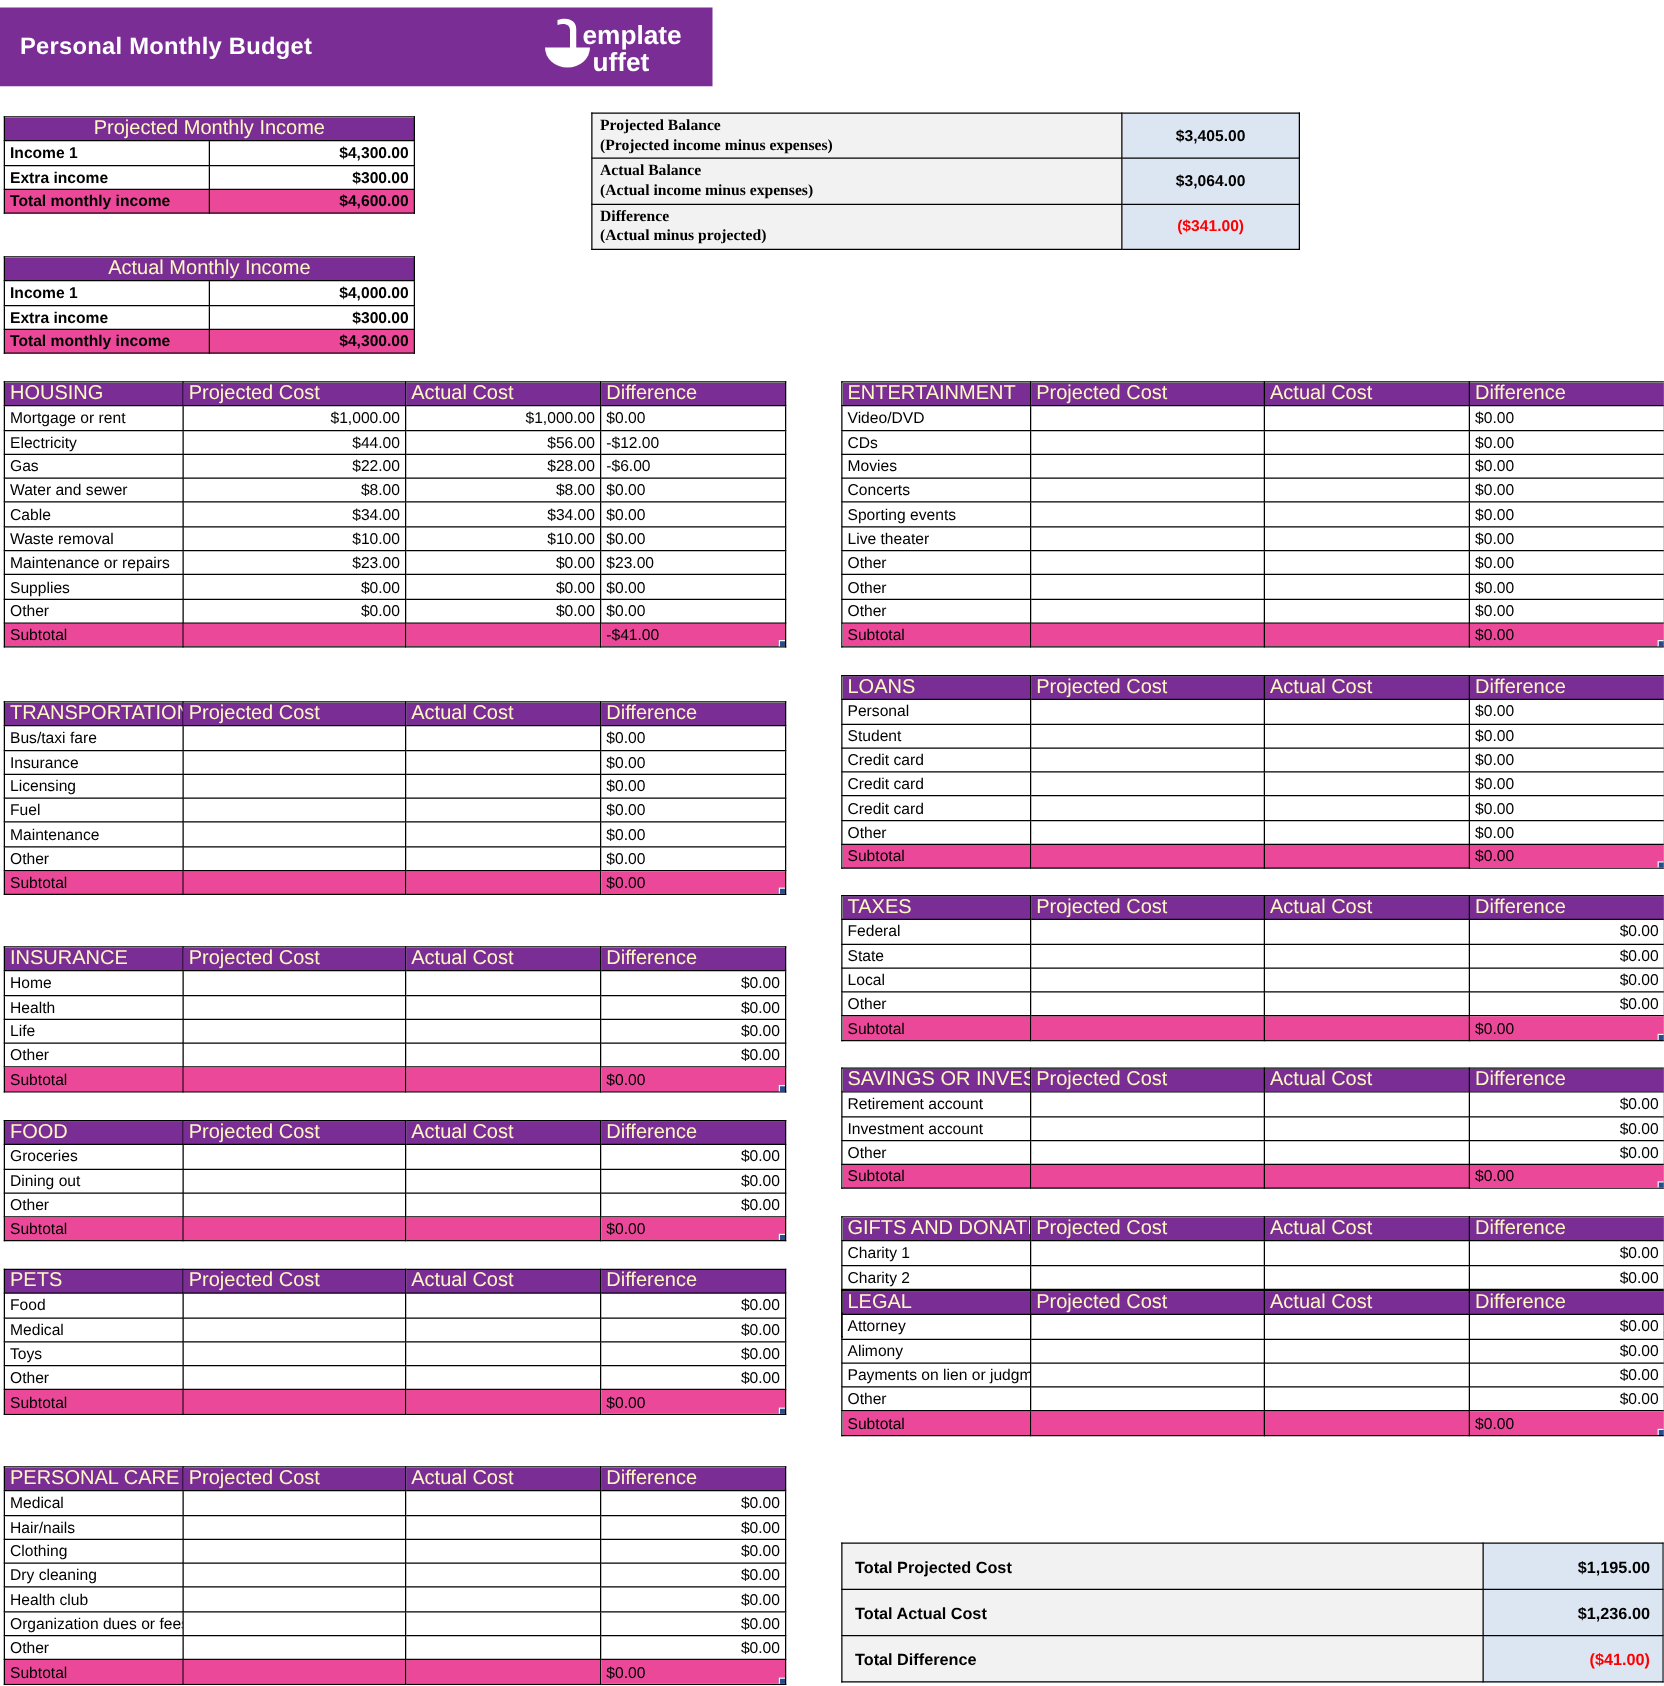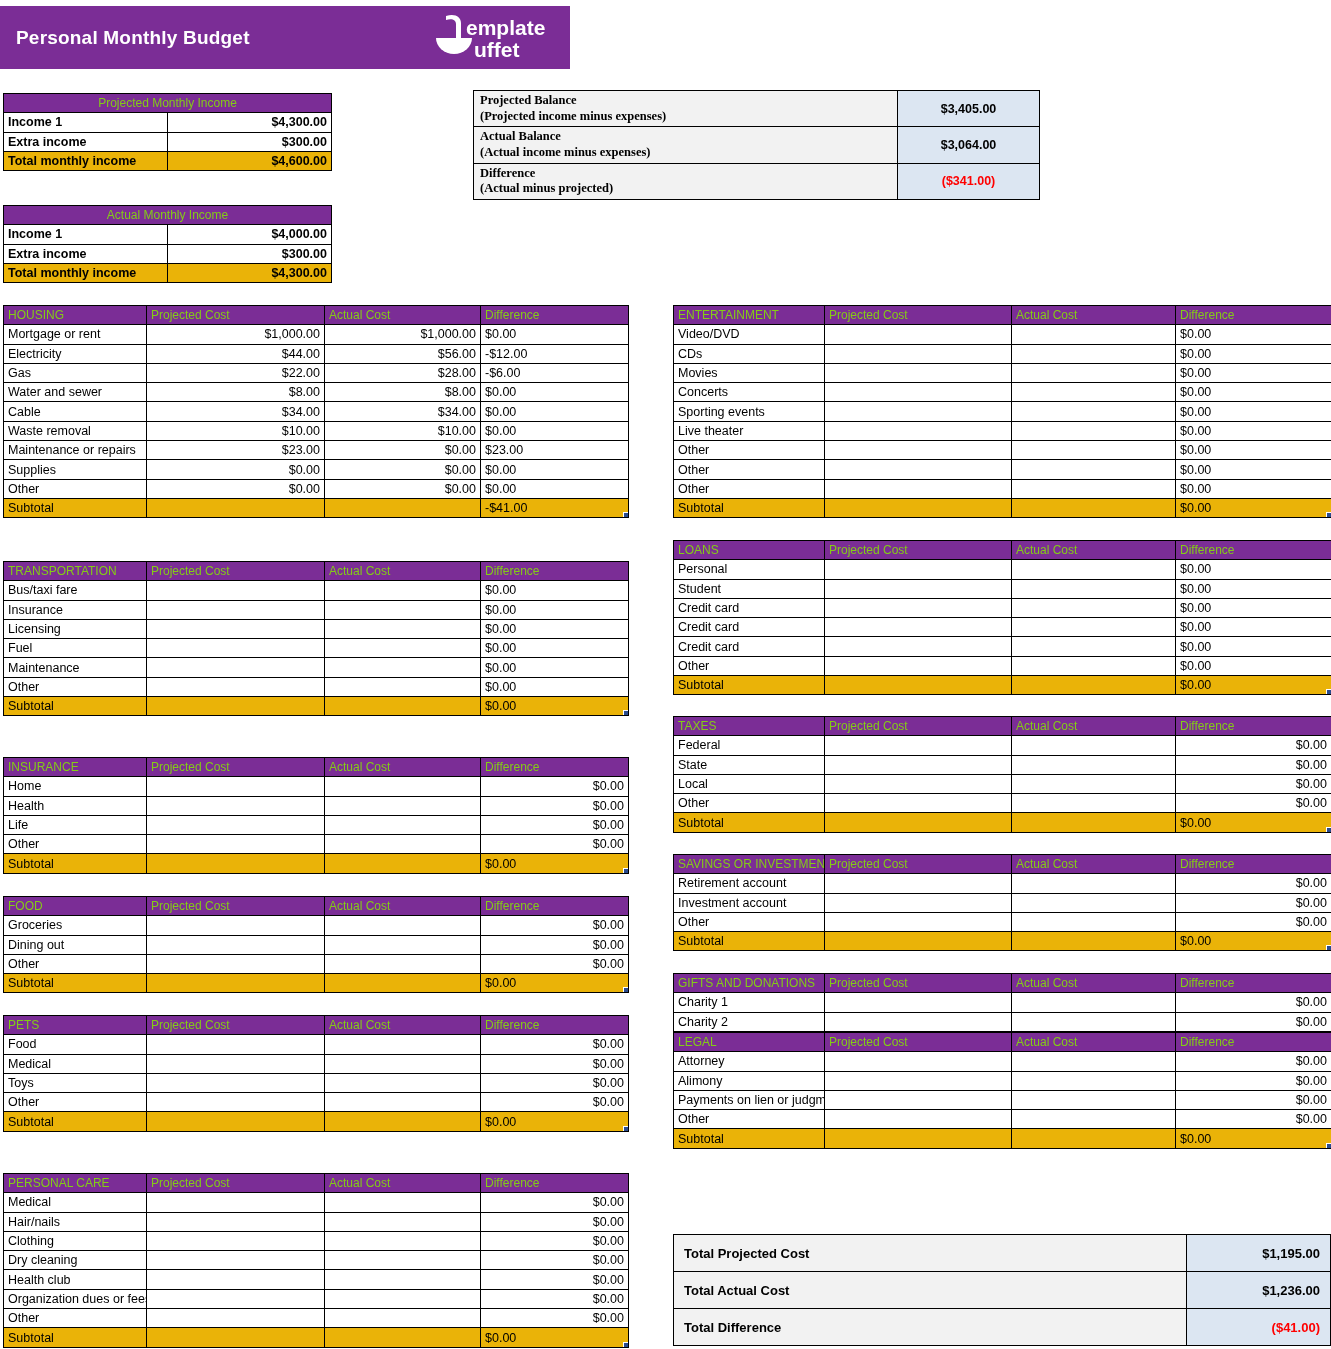--- a/index.html
+++ b/index.html
@@ -22,24 +22,24 @@
     padding: 0 14px 0 16px;
   }
   .banner-title {
     color: #fff; font-size: 19px; font-weight: bold; letter-spacing: .2px;
   }
   .logo { width: 128px; height: 56px; display:block; }
 
   
   table.sheet { border-collapse: collapse; table-layout: fixed; }
   table.sheet td, table.sheet th { border: 1px solid #000; padding: 0 4px; height: 19.3px; overflow: hidden; white-space: nowrap; font-weight: normal; }
-  .hdr td { background: #7B2D96; color: #84cc16; font-weight: bold; font-size: 12px; border-color: #7B2D96; }
+  .hdr td { background: #7B2D96; color: #fef9c3; font-weight: bold; font-size: 16px; border-color: #7B2D96; }
   .hdr td.cat { text-align: left; }
   .hdr td.col { text-align: left; }
-  .sub td { background: #eab308; font-weight: bold; }
+  .sub td { background: #ec4899; font-weight: bold; }
   .row td { background: #fff; }
   .lbl { text-align: left; }
   .ind { padding-left: 9px; }
   .num-l { text-align: left; }
   .num-r { text-align: right; }
 
   
   .handle { position: relative; }
   .handle::after {
     content: ""; position: absolute; right: -2px; bottom: -2px;

